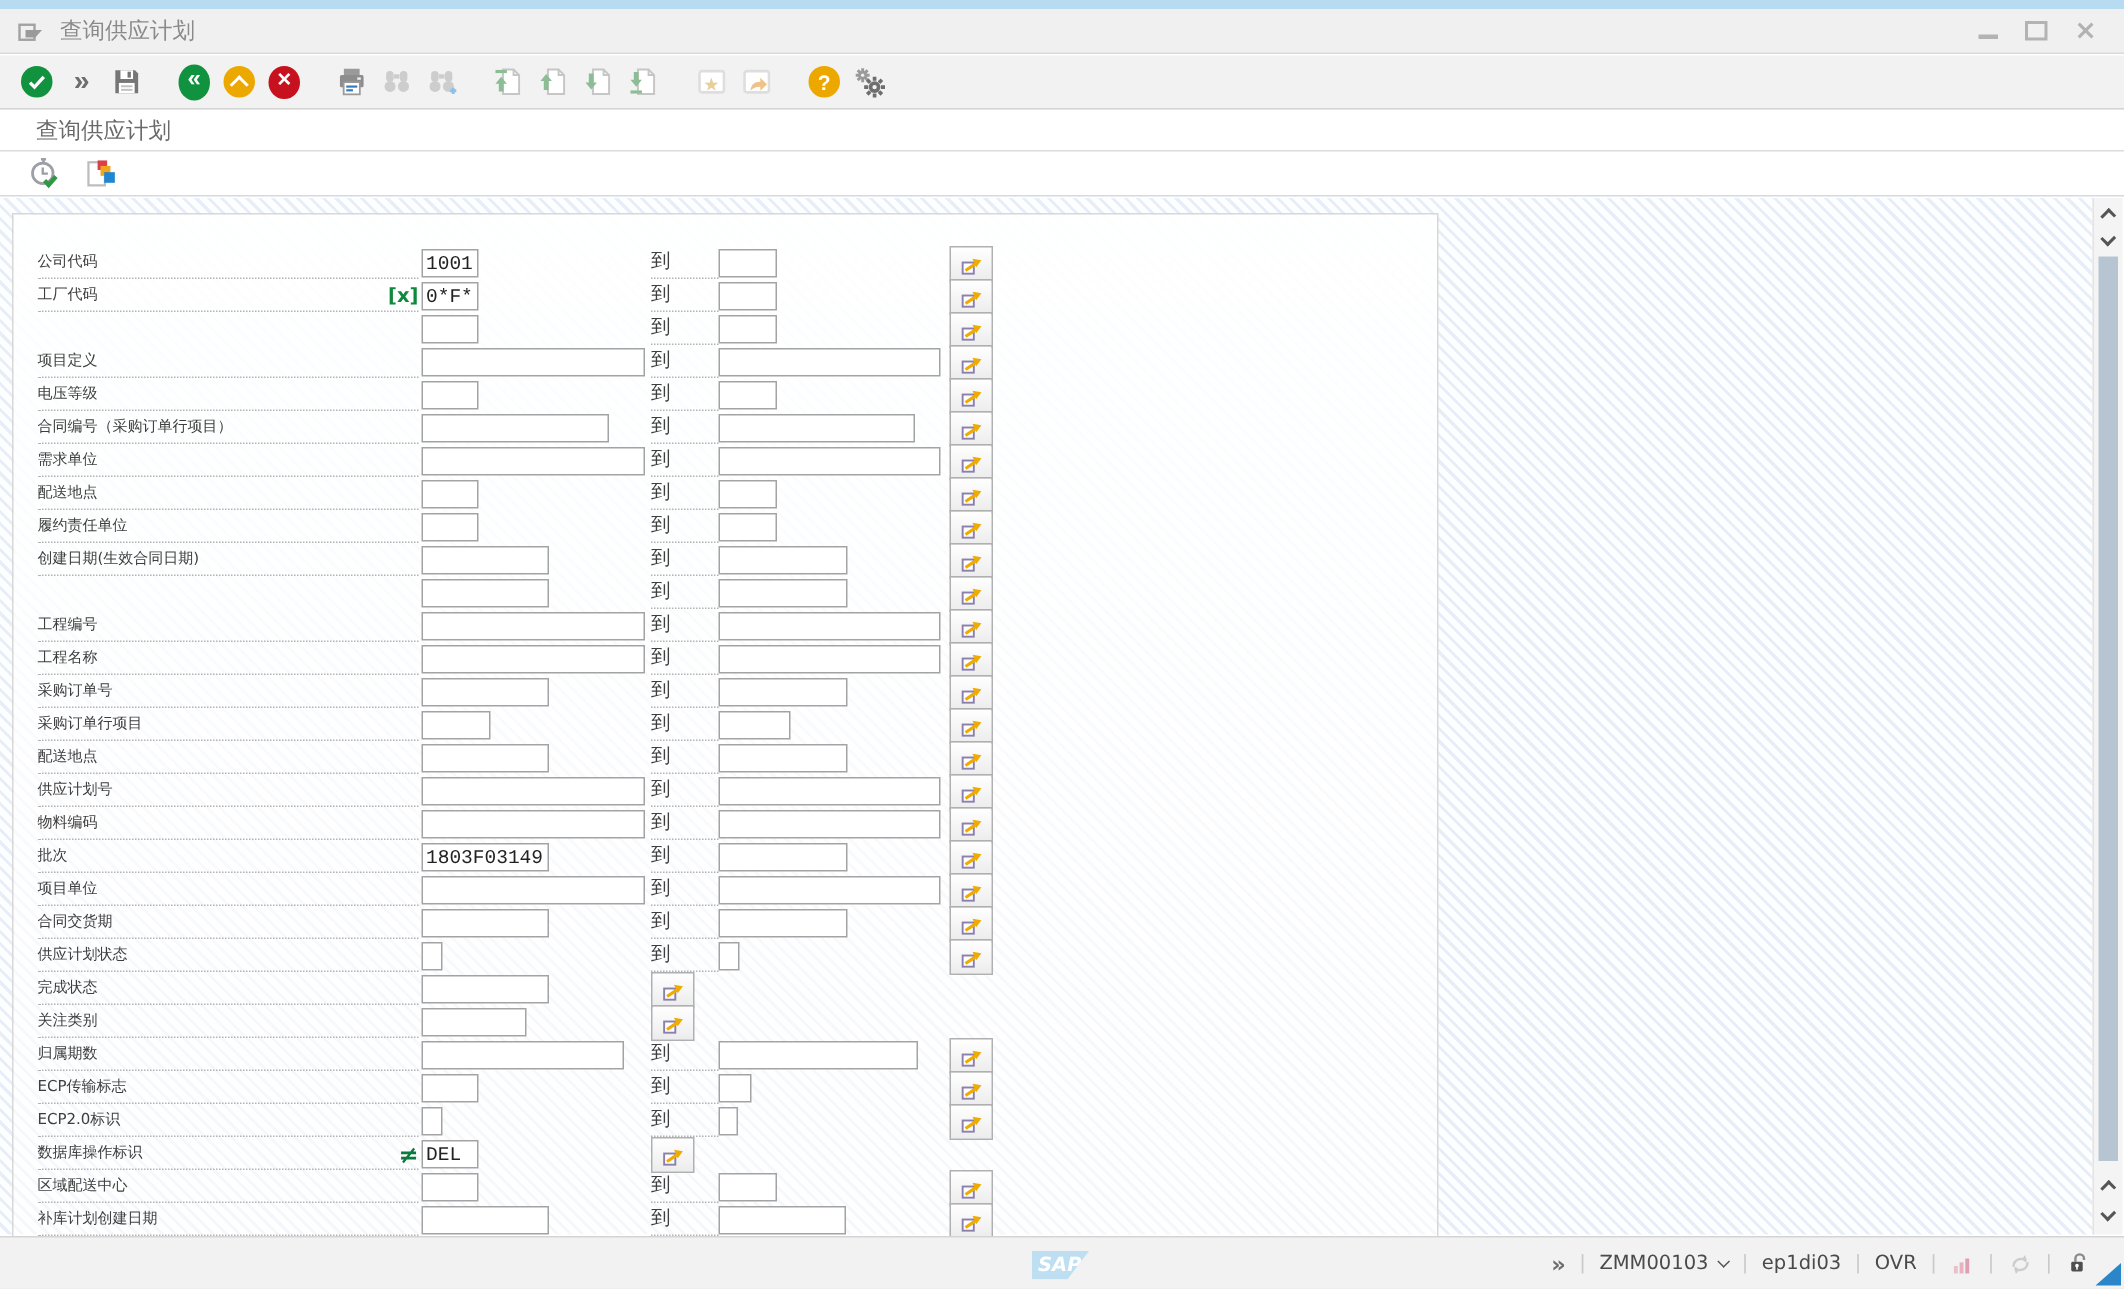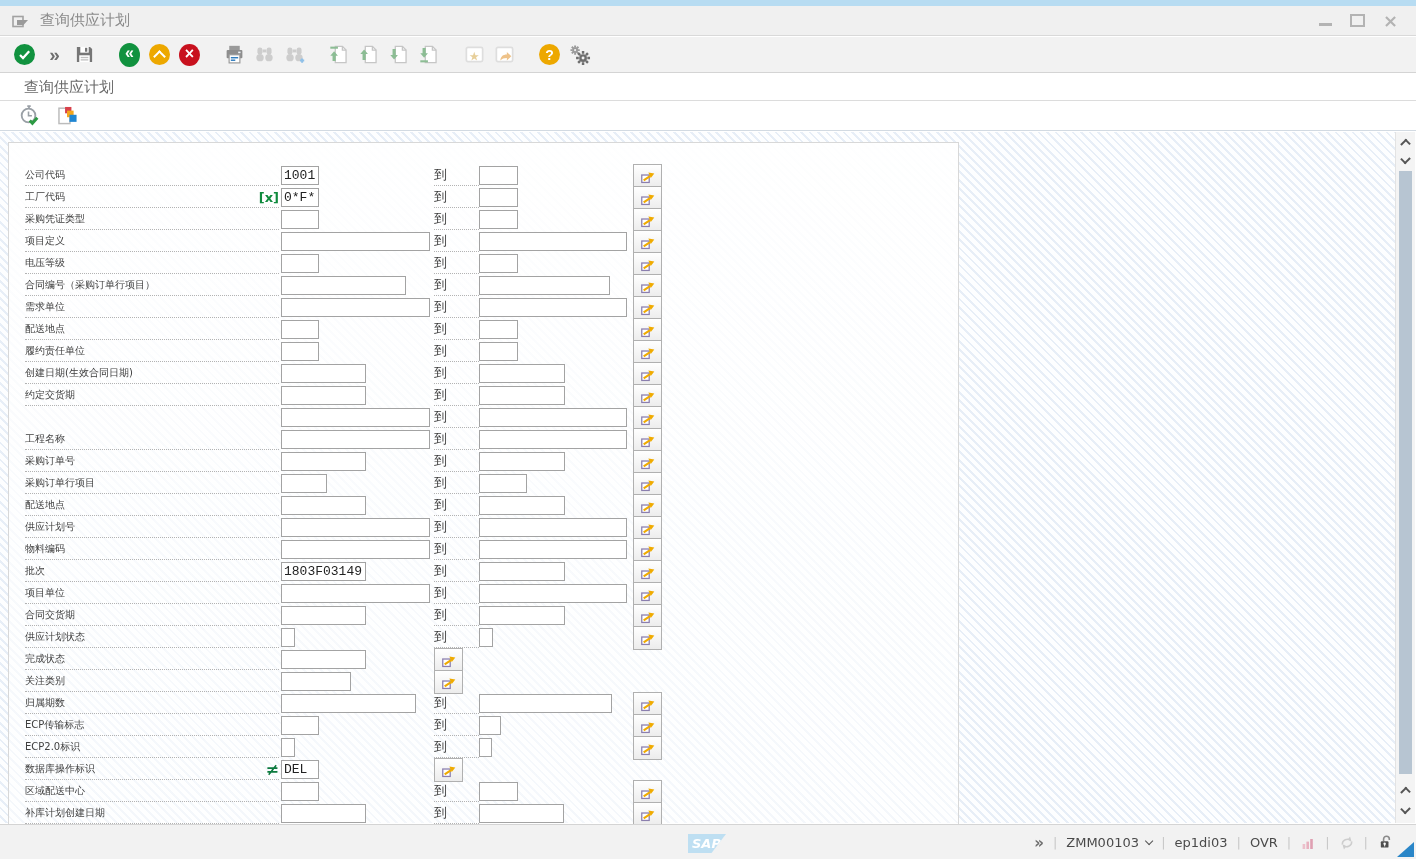--- a/index.html
+++ b/index.html
@@ -260,21 +260,20 @@
           <input class="inp" style="left: 470px; width: 39px;">
           <button class="msbtn" style="left: 624px;">
             <svg viewBox="0 0 16 16" width="17" height="17">
               <rect x="2.6" y="6.6" width="7" height="7" fill="#fff" stroke="#8b7fae" stroke-width="1.2"></rect>
               <path d="M4.4,11.6 L10.4,7.6" stroke="#f0ab00" stroke-width="2"></path>
               <path d="M8.8,4.2 l5.6,0.9 -3.3,4.4 z" fill="#f0ab00"></path>
             </svg>
           </button>
         </div>
         <div class="row" style="top: 66px;">
-          <span class="lbl">采购凭证类型</span>
           <input class="inp" style="left: 272px; width: 38px;">
           <span class="to-lbl">到</span>
           <input class="inp" style="left: 470px; width: 39px;">
           <button class="msbtn" style="left: 624px;">
             <svg viewBox="0 0 16 16" width="17" height="17">
               <rect x="2.6" y="6.6" width="7" height="7" fill="#fff" stroke="#8b7fae" stroke-width="1.2"></rect>
               <path d="M4.4,11.6 L10.4,7.6" stroke="#f0ab00" stroke-width="2"></path>
               <path d="M8.8,4.2 l5.6,0.9 -3.3,4.4 z" fill="#f0ab00"></path>
             </svg>
           </button>
@@ -364,33 +363,33 @@
           <input class="inp" style="left: 470px; width: 86px;">
           <button class="msbtn" style="left: 624px;">
             <svg viewBox="0 0 16 16" width="17" height="17">
               <rect x="2.6" y="6.6" width="7" height="7" fill="#fff" stroke="#8b7fae" stroke-width="1.2"></rect>
               <path d="M4.4,11.6 L10.4,7.6" stroke="#f0ab00" stroke-width="2"></path>
               <path d="M8.8,4.2 l5.6,0.9 -3.3,4.4 z" fill="#f0ab00"></path>
             </svg>
           </button>
         </div>
         <div class="row" style="top: 242px;">
-          <span class="lbl">约定交货期</span>
           <input class="inp" style="left: 272px; width: 85px;">
           <span class="to-lbl">到</span>
           <input class="inp" style="left: 470px; width: 86px;">
           <button class="msbtn" style="left: 624px;">
             <svg viewBox="0 0 16 16" width="17" height="17">
               <rect x="2.6" y="6.6" width="7" height="7" fill="#fff" stroke="#8b7fae" stroke-width="1.2"></rect>
               <path d="M4.4,11.6 L10.4,7.6" stroke="#f0ab00" stroke-width="2"></path>
               <path d="M8.8,4.2 l5.6,0.9 -3.3,4.4 z" fill="#f0ab00"></path>
             </svg>
           </button>
         </div>
         <div class="row" style="top: 264px;">
+          <span class="lbl">工程编号</span>
           <input class="inp" style="left: 272px; width: 149px;">
           <span class="to-lbl">到</span>
           <input class="inp" style="left: 470px; width: 148px;">
           <button class="msbtn" style="left: 624px;">
             <svg viewBox="0 0 16 16" width="17" height="17">
               <rect x="2.6" y="6.6" width="7" height="7" fill="#fff" stroke="#8b7fae" stroke-width="1.2"></rect>
               <path d="M4.4,11.6 L10.4,7.6" stroke="#f0ab00" stroke-width="2"></path>
               <path d="M8.8,4.2 l5.6,0.9 -3.3,4.4 z" fill="#f0ab00"></path>
             </svg>
           </button>

